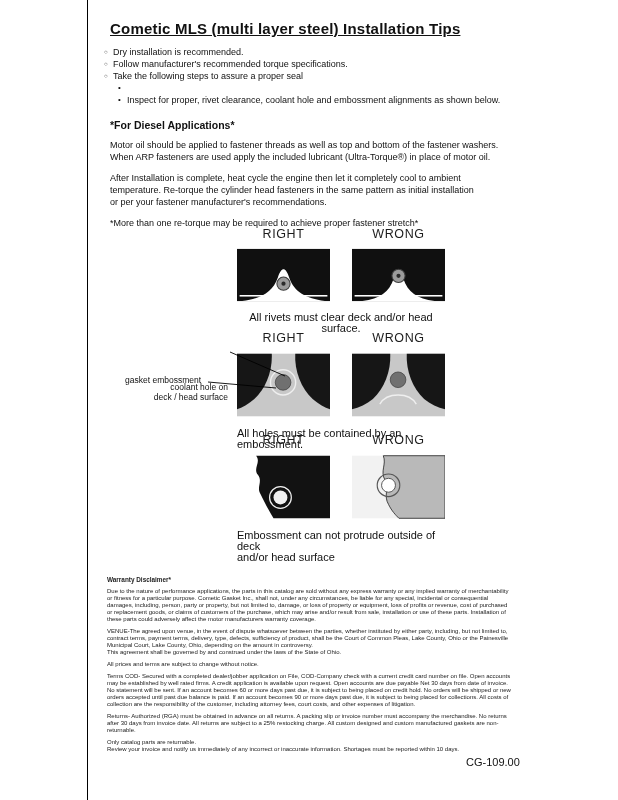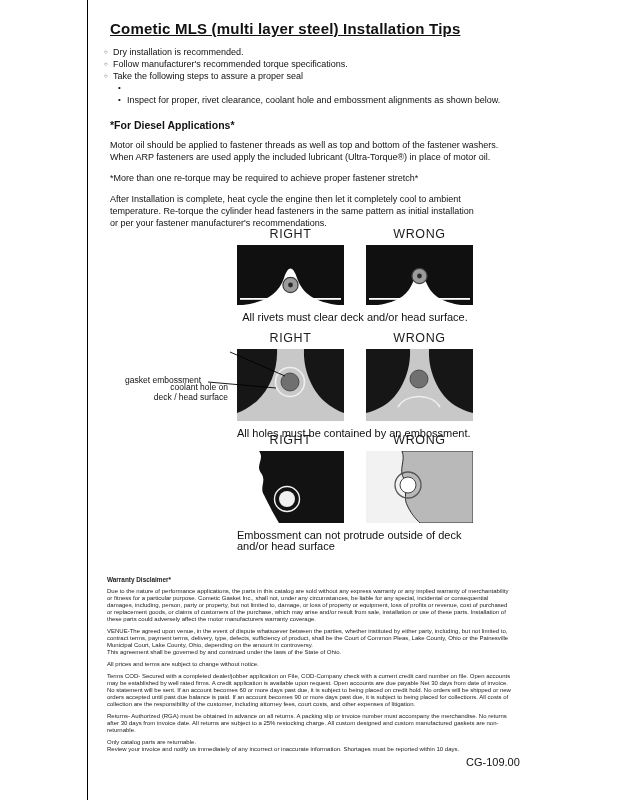--- a/index.html
+++ b/index.html
@@ -15,21 +15,21 @@
   .bullet{display:flex;}
   .bullet .mk{width:9px;flex:0 0 9px;font-size:6px;line-height:12px;}
   .bullet.sub{margin-left:14px;}
   .bullet.sub .mk{font-size:8px;}
 
   .diesel{position:absolute;left:110px;top:119px;width:425px;font-size:9px;line-height:12px;}
   .diesel h2{margin:0 0 8px 0;font-size:10.5px;font-weight:bold;}
   .diesel p{margin:0 0 9px 0;white-space:pre-line;}
 
   .figures{position:absolute;left:237px;top:227px;width:236px;height:340px;}
-  .fig{position:absolute;left:0;width:236px;}
+  .fig{position:absolute;left:0;width:208px;}
   .fig1{top:0;} .fig2{top:104px;} .fig3{top:206px;}
   .labels{display:flex;gap:22px;margin:0 0 4px 0;}
   .labels span{width:107px;text-align:center;font-size:12.5px;letter-spacing:0.6px;color:#1c1c1c;}
   .panels{display:flex;gap:22px;}
   .panels svg{display:block;}
   .caption{margin-top:7px;font-size:11px;line-height:11px;white-space:pre-line;}
   .caption.center{text-align:center;}
 
   .callout{position:absolute;font-size:8.5px;line-height:9.5px;white-space:pre-line;}
   .callout.coolant{left:130px;top:343px;width:98px;text-align:right;margin-top:40px;}
@@ -69,24 +69,24 @@
     <div class="bullet sub">
       <span class="mk">•</span>
       <span>Inspect for proper, rivet clearance, coolant hole and embossment alignments as shown below.</span>
     </div>
   </div>
 
   <div class="diesel">
     <h2>*For Diesel Applications*</h2>
     <p>Motor oil should be applied to fastener threads as well as top and bottom of the fastener washers.
 When ARP fasteners are used apply the included lubricant (Ultra-Torque®) in place of motor oil.</p>
-    <p>*More than one re-torque may be required to achieve proper fastener stretch*</p>
     <p>After Installation is complete, heat cycle the engine then let it completely cool to ambient
 temperature. Re-torque the cylinder head fasteners in the same pattern as initial installation
 or per your fastener manufacturer's recommendations.</p>
+    <p>*More than one re-torque may be required to achieve proper fastener stretch*</p>
   </div>
 
   <div class="figures">
 
     <div class="fig fig1">
       <div class="labels">
         <span>RIGHT</span>
         <span>WRONG</span>
       </div>
       <div class="panels">

